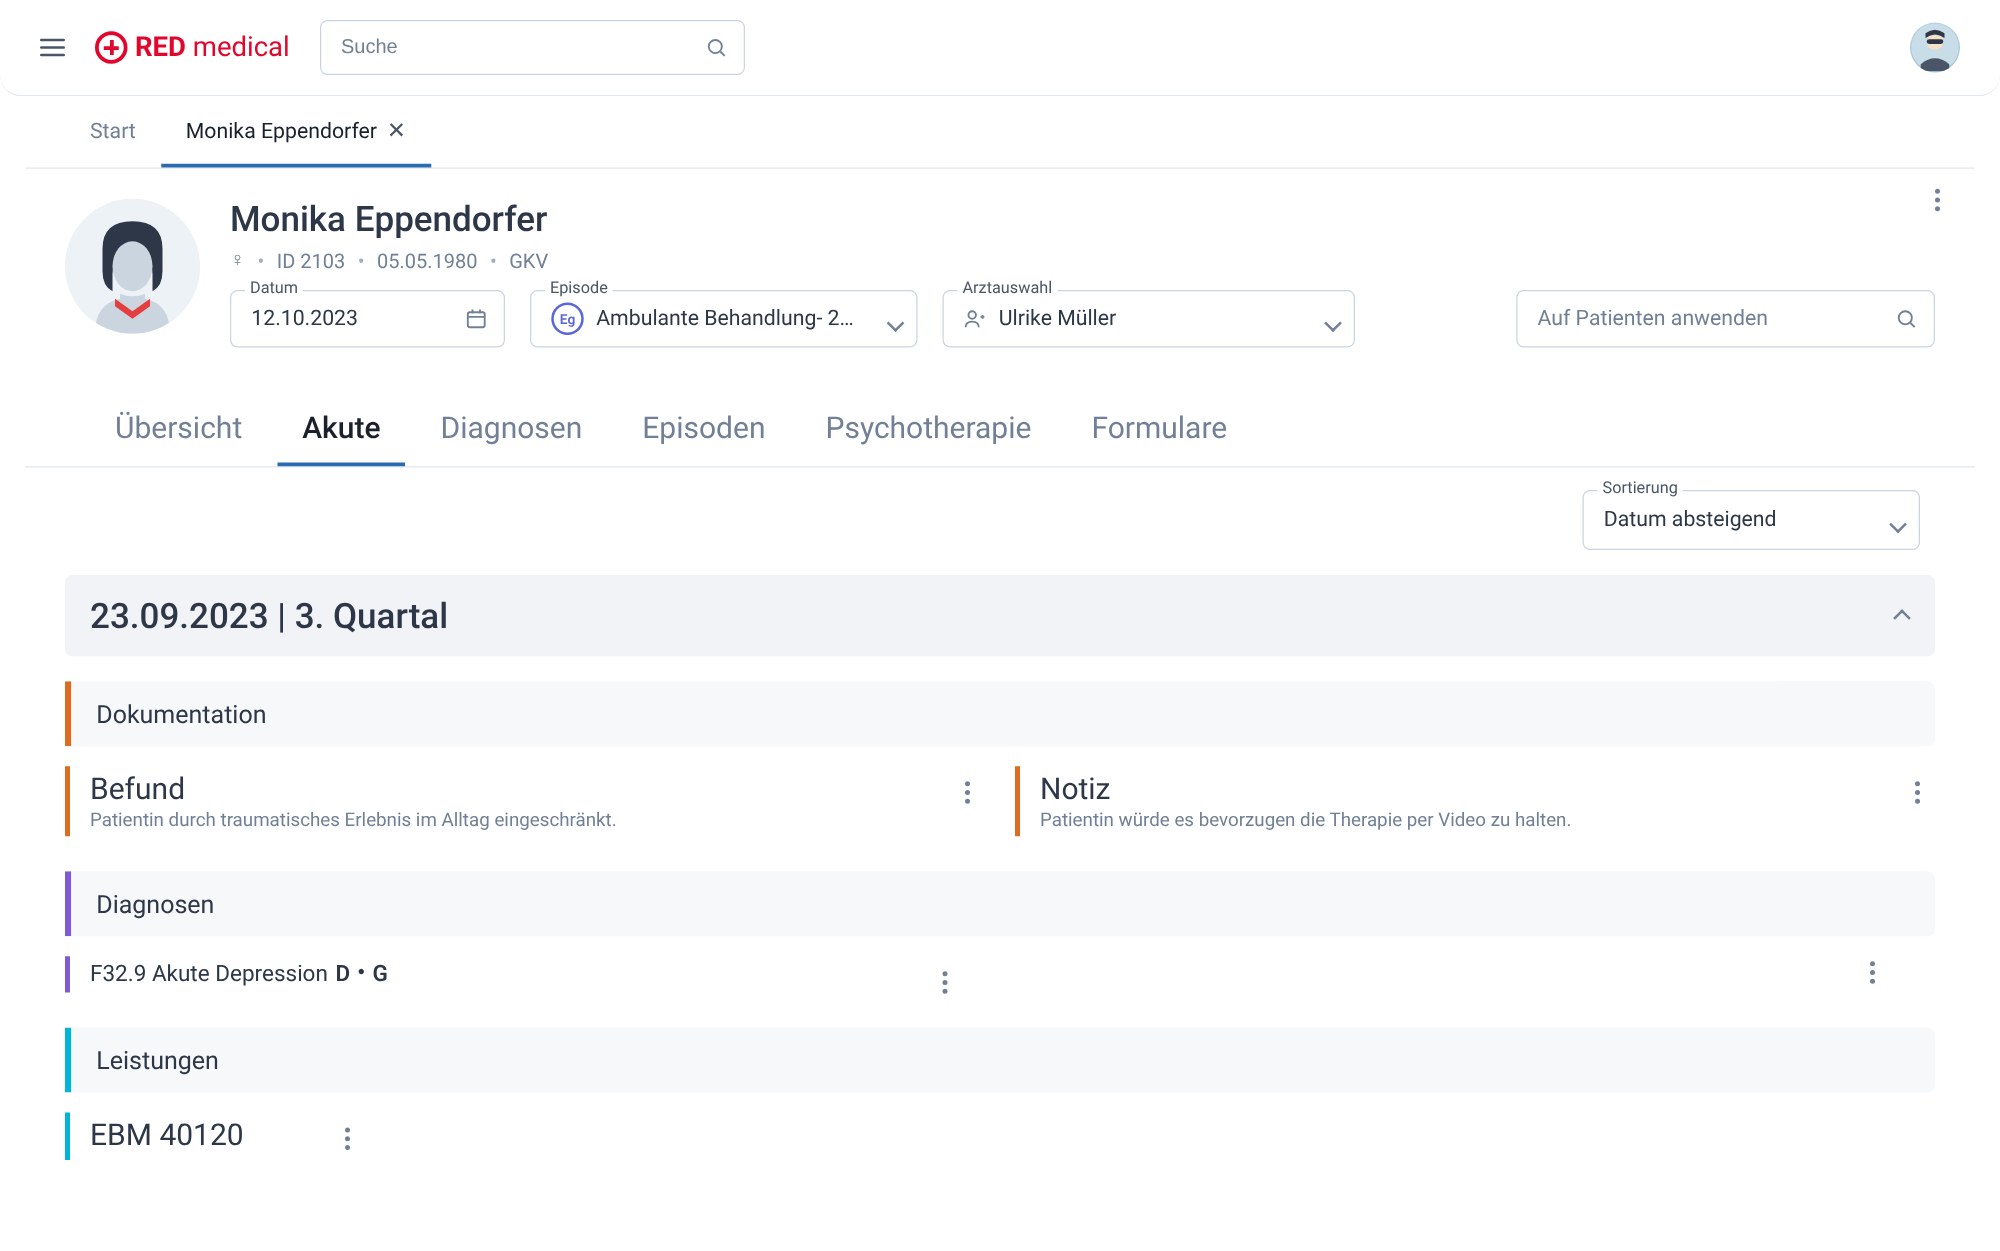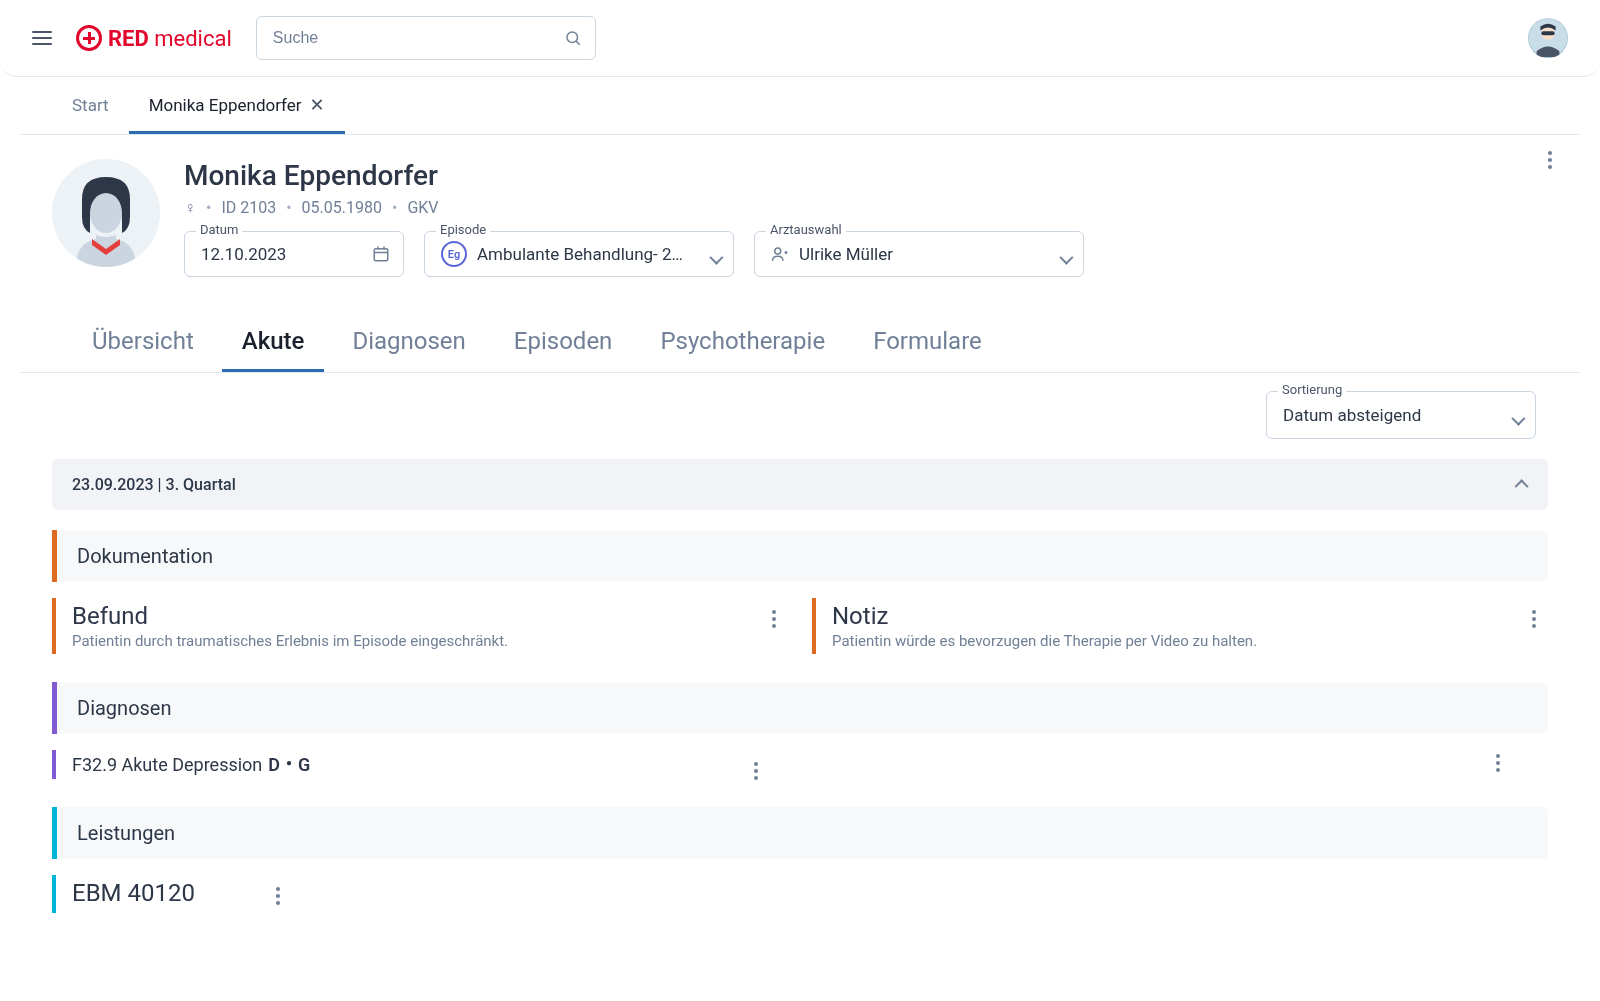--- a/index.html
+++ b/index.html
@@ -48,21 +48,21 @@
 
 .sub-tabs { display: flex; padding: 20px 52px 0; border-bottom: 1px solid #e2e8f0; margin: 8px 20px 0; gap: 8px; }
 .sub-tab { padding: 14px 20px 14px; font-size: 24px; color: #718096; cursor: pointer; border-bottom: 3px solid transparent; }
 .sub-tab.active { color: #1a202c; font-weight: 500; border-bottom-color: #2b6cb0; }
 
 .sort-row { display: flex; justify-content: flex-end; padding: 18px 44px 0; margin-right: 20px;}
 .sort-field { position: relative; }
 .sort-select { width: 270px; height: 48px; border: 1px solid #cbd5e0; border-radius: 6px; padding: 0 44px 0 16px; font-size: 17px; color: #2d3748; display: flex; align-items: center; background: #fff; }
 
 .content { padding: 20px 52px; }
-.date-header { background: #f1f3f6; border-radius: 6px; padding: 16px 20px; font-size: 16px; color: #2d3748; font-weight: 500; display: flex; justify-content: space-between; align-items: center; margin-bottom: 20px; cursor: pointer; }
+.date-header { background: #f1f3f6; border-radius: 6px; padding: 16px 20px; font-size: 28px; color: #2d3748; font-weight: 500; display: flex; justify-content: space-between; align-items: center; margin-bottom: 20px; cursor: pointer; }
 
 .section { margin-bottom: 28px; }
 .section-header { background: #f7f8fa; border-radius: 0 6px 6px 0; padding: 14px 20px; font-size: 20px; color: #2d3748; border-left: 5px solid; margin-bottom: 16px; }
 .section-header.orange { border-left-color: #dd6b20; }
 .section-header.purple { border-left-color: #805ad5; }
 .section-header.teal { border-left-color: #00b5d8; }
 
 .card-row { display: flex; gap: 24px; }
 .card { flex: 1; border-left: 4px solid; padding: 4px 0 4px 16px; position: relative; }
 .card.orange { border-left-color: #dd6b20; }
@@ -170,20 +170,29 @@
           <svg class="doctor-icon" width="18" height="18" viewBox="0 0 24 24" fill="none" stroke="currentColor" stroke-width="2">
               <circle cx="9" cy="8" r="4"></circle>
               <path d="M2 21 Q2 15 9 15 Q16 15 16 21"></path>
               <line x1="18" y1="10" x2="22" y2="10"></line>
               <line x1="20" y1="8" x2="20" y2="12"></line>
             </svg>
           <span>Ulrike Müller</span>
         </div>
         <span class="field-icon chevron down"></span>
       </div>
+      <div class="field-group" style="margin-left:auto">
+        <div class="field-input patient-search">
+          <span>Auf Patienten anwenden</span>
+        </div>
+        <svg class="field-icon" width="18" height="18" viewBox="0 0 24 24" fill="none" stroke="currentColor" stroke-width="2">
+            <circle cx="11" cy="11" r="7"></circle>
+            <line x1="21" y1="21" x2="16.5" y2="16.5"></line>
+          </svg>
+      </div>
     </div>
   </div>
   <div class="more-menu dots-vert">
       <span></span>
       <span></span>
       <span></span>
     </div>
 </div>
 
 <div class="sub-tabs">
@@ -209,21 +218,21 @@
   <div class="date-header">
     <span>23.09.2023 | 3. Quartal</span>
     <span class="chevron up"></span>
   </div>
 
   <div class="section">
     <div class="section-header orange">Dokumentation</div>
     <div class="card-row">
       <div class="card orange">
         <div class="card-title">Befund</div>
-        <div class="card-text">Patientin durch traumatisches Erlebnis im Episode eingeschränkt.</div>
+        <div class="card-text">Patientin durch traumatisches Erlebnis im Alltag eingeschränkt.</div>
         <div class="card-more dots-vert">
             <span></span>
             <span></span>
             <span></span>
           </div>
       </div>
       <div class="card orange">
         <div class="card-title">Notiz</div>
         <div class="card-text">Patientin würde es bevorzugen die Therapie per Video zu halten.</div>
         <div class="card-more dots-vert">

